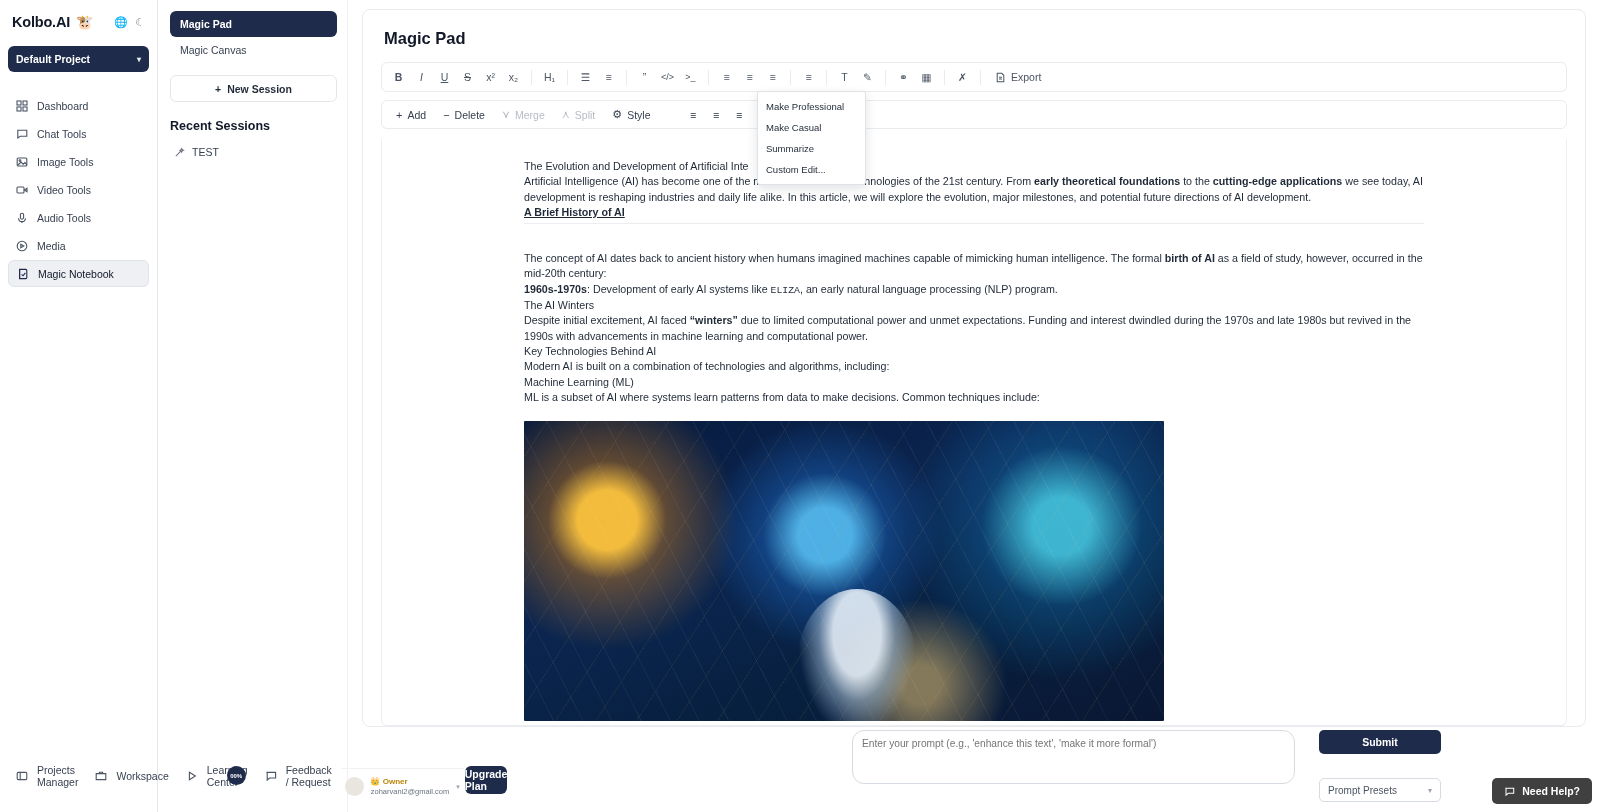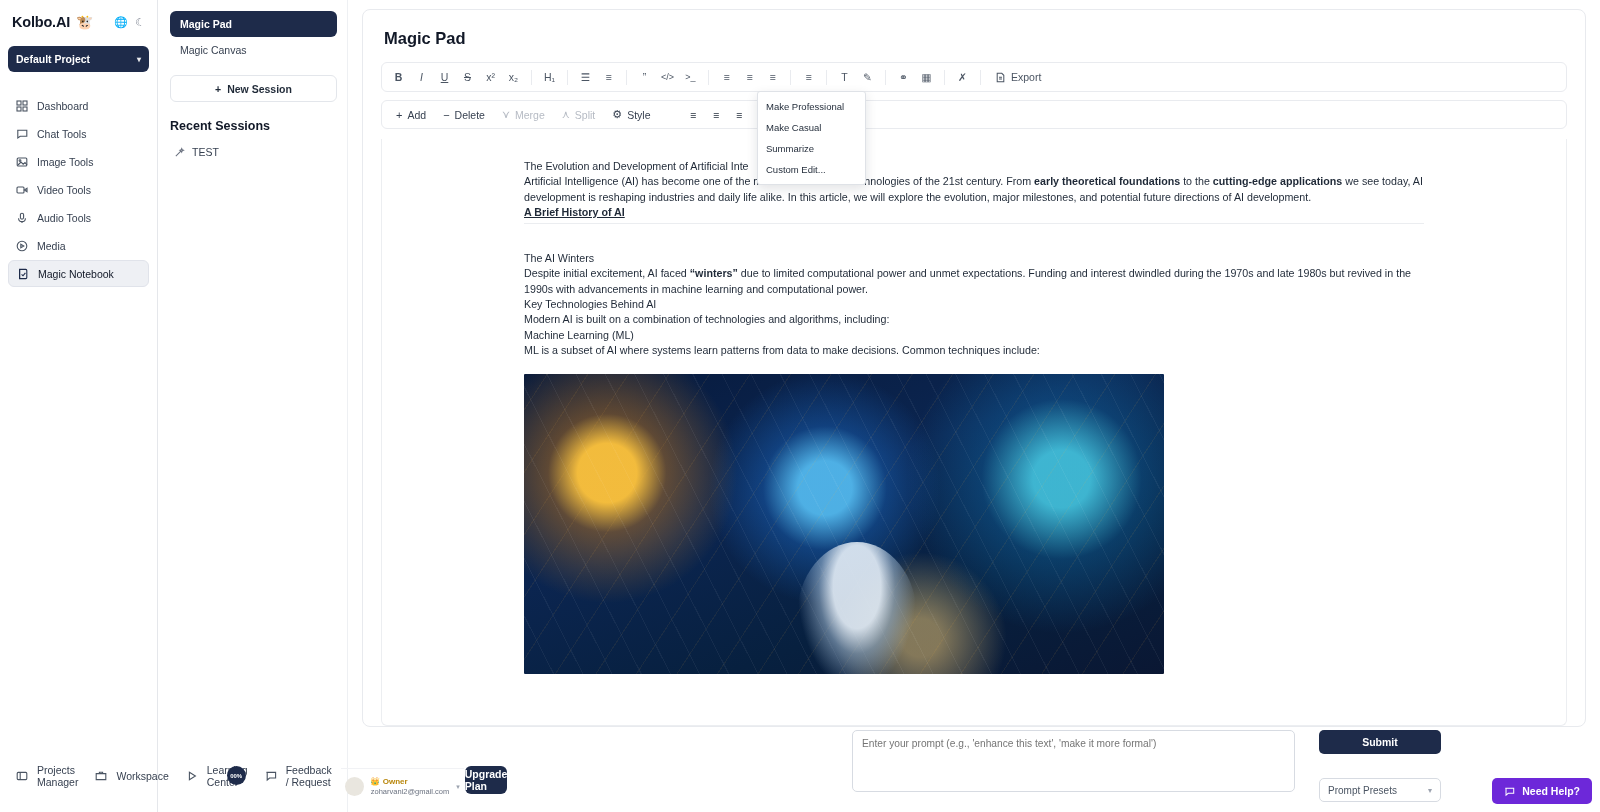--- a/index.html
+++ b/index.html
@@ -202,22 +202,22 @@
   }
 
   
   .bottom {
     position: absolute; left: 14px; right: 14px; bottom: 6px;
     height: 76px;
     display: flex; align-items: flex-start; gap: 12px;
   }
   .bottom-spacer { width: 478px; }
   .prompt-box {
-    width: 443px; height: 62px;
-    border: 1px solid #d7dbe2; border-radius: 5px;
+    width: 443px; height: 54px;
+    border: 1px solid #d7dbe2; border-radius: 12px;
     padding: 7px 9px;
     font-size: 10.2px; color: #9aa1ac;
     background: #fff; resize: none; outline: none;
     font-family: "Liberation Sans", sans-serif;
   }
   .right-col { display: flex; flex-direction: column; gap: 24px; width: 122px; margin-left: 12px; }
   .submit-btn {
     height: 24px; background: #1e2b4a; color: #fff;
     border-radius: 5px; font-size: 10.5px; font-weight: 700;
     display: flex; align-items: center; justify-content: center; cursor: pointer;
@@ -225,21 +225,21 @@
   .presets {
     height: 24px; border: 1px solid #d7dbe2; border-radius: 5px;
     display: flex; align-items: center; padding: 0 8px;
     font-size: 10px; color: #4b5563; cursor: pointer;
   }
   .presets .chev { margin-left: auto; font-size: 8px; color: #9ca3af; }
 
   .help-btn {
     position: absolute; right: 8px; bottom: 8px;
     height: 26px; padding: 0 12px;
-    background: #6d28d9; color: #fff; border-radius: 5px;
+    background: #404040; color: #fff; border-radius: 5px;
     display: flex; align-items: center; gap: 7px;
     font-size: 10.5px; font-weight: 700; cursor: pointer;
     z-index: 60;
   }
   svg { display: block; }
 </style>
 </head>
 <body>
 
 <div class="app">
@@ -482,20 +482,26 @@
 
       <div class="doc-wrap">
         <div class="doc">
           <p>The Evolution and Development of Artificial Inte</p>
           <p>
             <span>Artificial Intelligence (AI) has become one of the most transformative technologies of the 21st century. From </span><b>early theoretical foundations</b><span> to the </span><b>cutting-edge applications</b><span> we see today, AI development is reshaping industries and daily life alike. In this article, we will explore the evolution, major milestones, and potential future directions of AI development.</span>
           </p>
           <p class="h-underline">A Brief History of AI</p>
           <div class="hr"></div>
           <div class="gap"></div>
+          <p>
+            <span>The concept of AI dates back to ancient history when humans imagined machines capable of mimicking human intelligence. The formal </span><b>birth of AI</b><span> as a field of study, however, occurred in the mid-20th century:</span>
+          </p>
+          <p>
+            <b>1960s-1970s</b><span>: Development of early AI systems like </span><span class="mono">ELIZA</span><span>, an early natural language processing (NLP) program.</span>
+          </p>
           <p>The AI Winters</p>
           <p>
             <span>Despite initial excitement, AI faced </span><b>“winters”</b><span> due to limited computational power and unmet expectations. Funding and interest dwindled during the 1970s and late 1980s but revived in the 1990s with advancements in machine learning and computational power.</span>
           </p>
           <p>Key Technologies Behind AI</p>
           <p>Modern AI is built on a combination of technologies and algorithms, including:</p>
           <p>Machine Learning (ML)</p>
           <p>ML is a subset of AI where systems learn patterns from data to make decisions. Common techniques include:</p>
           <div class="img"></div>
         </div>

